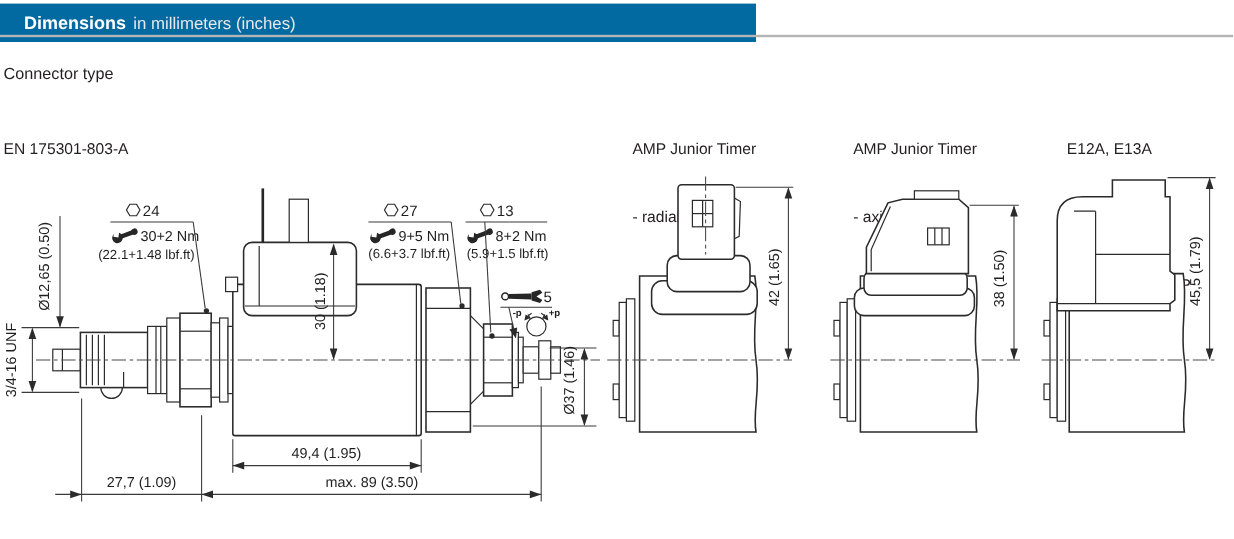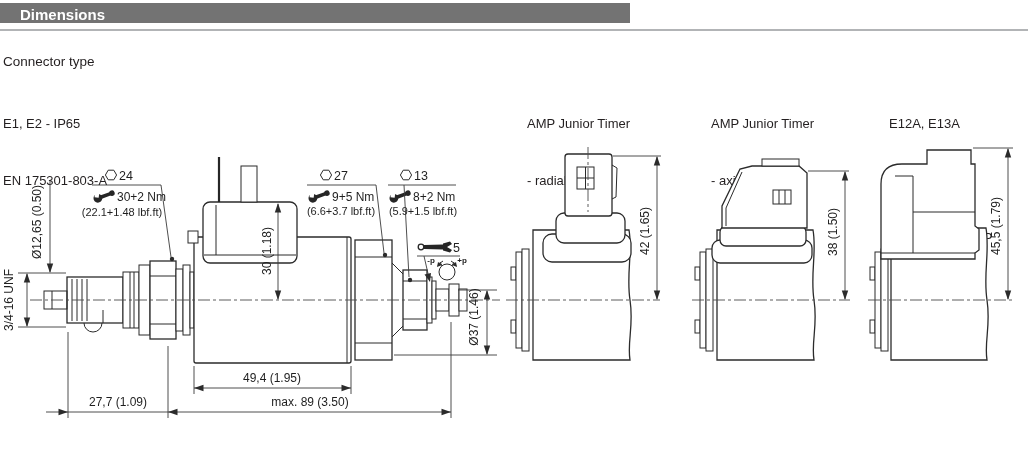--- a/index.html
+++ b/index.html
@@ -1,19 +1,19 @@
 <!DOCTYPE html>
 <html><head>
 <meta charset="utf-8">
 <style>
   html,body{margin:0;padding:0;background:#ffffff;}
   .page{position:relative;width:1028px;height:449px;background:#fff;overflow:hidden;
         font-family:"Liberation Sans",sans-serif;color:#231f20;}
-  .header-bar{position:absolute;left:0;top:3px;width:630px;height:20px;background:#737373;
-              display:flex;align-items:flex-end;padding-left:20px;box-sizing:border-box;}
+  .header-bar{position:absolute;left:0;top:3px;width:630px;height:32px;background:#0369a1;
+              display:flex;align-items:center;padding-left:20px;box-sizing:border-box;}
   .header-title{color:#ffffff;font-weight:bold;font-size:15px;}
   .header-subtitle{color:#e8e9ea;font-size:14px;margin-left:6px;}
   .header-rule{position:absolute;left:0;top:29px;width:1028px;height:2px;background:#b2b4b6;}
   .section-title{position:absolute;left:3px;top:54px;font-size:13.5px;font-weight:normal;}
   .ctype{position:absolute;top:76px;font-size:13px;line-height:19px;white-space:pre;}
   .ctype span{display:block;}
   .c0{left:3px;}
   .c1{left:527px;}
   .c2{left:711px;}
   .c3{left:889px;}
@@ -32,27 +32,27 @@
   .dtb{font-size:12.5px;}
   .dtp{font-size:8px;font-weight:bold;}
 </style>
 </head>
 <body>
 
 <div class="page">
 
   <div class="header-bar">
     <span class="header-title">Dimensions</span>
+    <span class="header-subtitle">in millimeters (inches)</span>
   </div>
   <div class="header-rule"></div>
 
   <div class="section-title">Connector type</div>
 
   <div class="ctype c0">
-    <span>E1, E2 - IP65</span>
     <span>EN 175301-803-A</span>
   </div>
   <div class="ctype c1">
     <span>AMP Junior Timer</span>
     <span>- radial</span>
   </div>
   <div class="ctype c2">
     <span>AMP Junior Timer</span>
     <span>- axial</span>
   </div>

